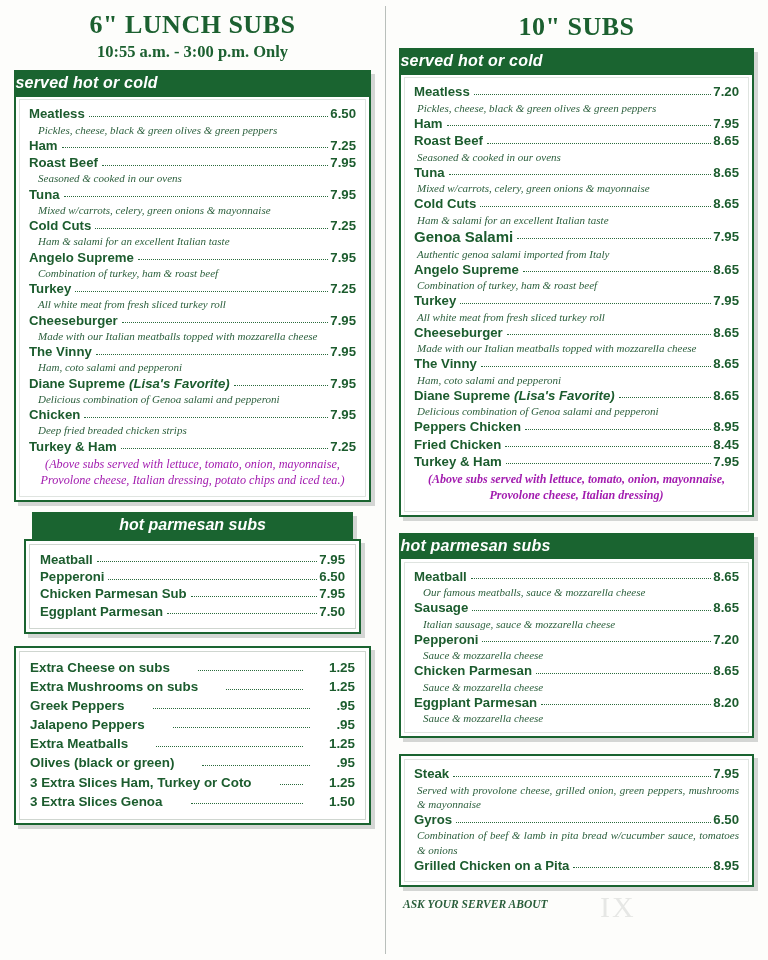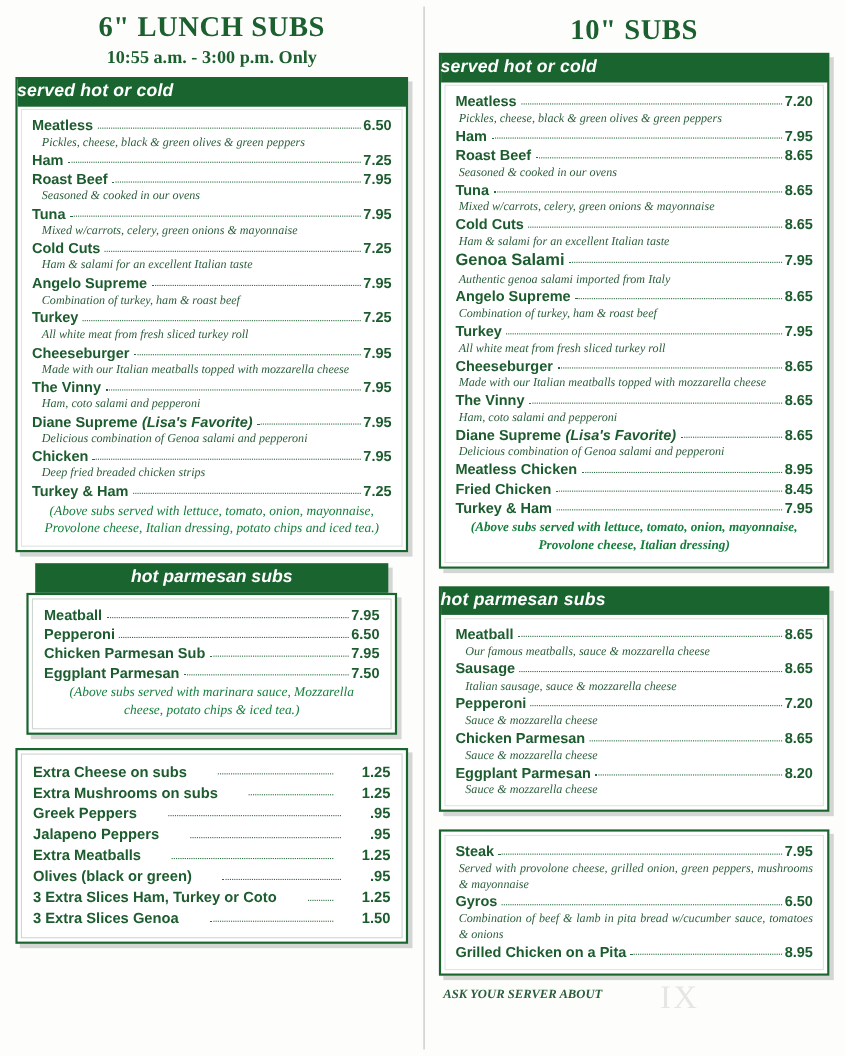--- a/index.html
+++ b/index.html
@@ -149,21 +149,21 @@
     padding-left: 9px;
     margin-bottom: 0;
   }
   .desc.just { text-align: justify; }
   .desc.nopad { padding-left: 3px; }
 
   .note {
     font-family: "Liberation Serif", serif;
     font-style: italic;
     font-size: 12.2px;
-    color: #15803d;
+    color: #a21caf;
     text-align: center;
     line-height: 1.3;
     margin-top: 2px;
     padding: 0 4px;
   }
   .note.bold { font-weight: bold; font-size: 12px; }
 
   
   .extras .item { font-size: 13.4px; line-height: 1.42; gap: 24px; }
 
@@ -298,21 +298,20 @@
           <div class="item">
             <span class="nm">Chicken Parmesan Sub</span>
             <span class="dots"></span>
             <span class="pr">7.95</span>
           </div>
           <div class="item">
             <span class="nm">Eggplant Parmesan</span>
             <span class="dots"></span>
             <span class="pr">7.50</span>
           </div>
-          <div class="note">(Above subs served with marinara sauce, Mozzarella cheese, potato chips &amp; iced tea.)</div>
         </div>
     </div>
 
     <div class="box plain extras">
       <div class="box-inner" id="left-extras-list">
           <div class="item">
             <span class="nm">Extra Cheese on subs</span>
             <span class="dots"></span>
             <span class="pr">1.25</span>
           </div>
@@ -423,21 +422,21 @@
           </div>
           <div class="desc just nopad">Ham, coto salami and pepperoni</div>
           <div class="item">
             <span class="nm">Diane Supreme</span>
             <span class="fav">(Lisa's Favorite)</span>
             <span class="dots"></span>
             <span class="pr">8.65</span>
           </div>
           <div class="desc just nopad">Delicious combination of Genoa salami and pepperoni</div>
           <div class="item">
-            <span class="nm">Meatless Chicken</span>
+            <span class="nm">Peppers Chicken</span>
             <span class="dots"></span>
             <span class="pr">8.95</span>
           </div>
           <div class="item">
             <span class="nm">Fried Chicken</span>
             <span class="dots"></span>
             <span class="pr">8.45</span>
           </div>
           <div class="item">
             <span class="nm">Turkey &amp; Ham</span>

